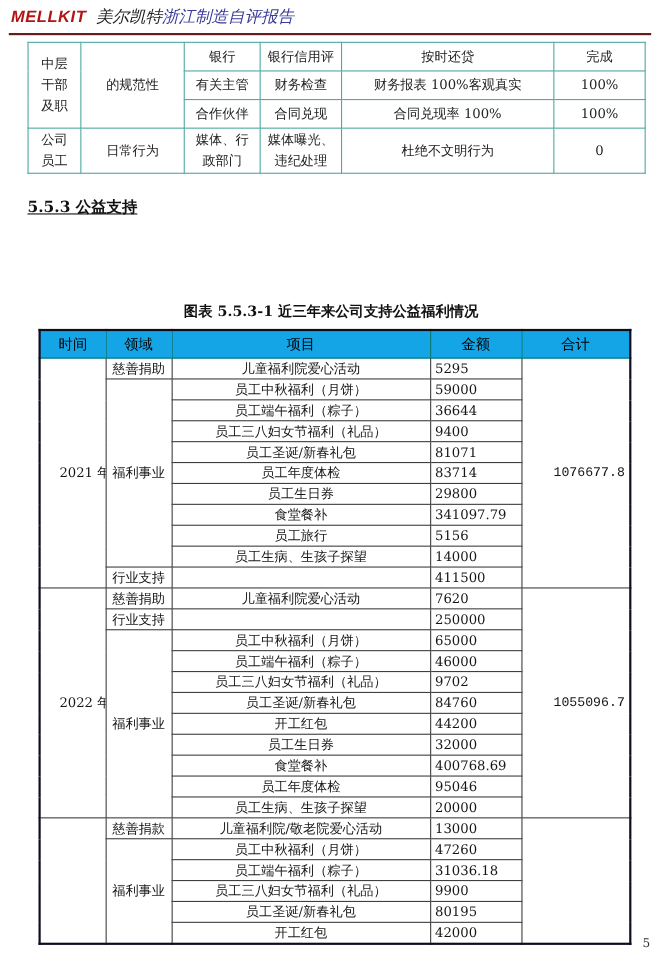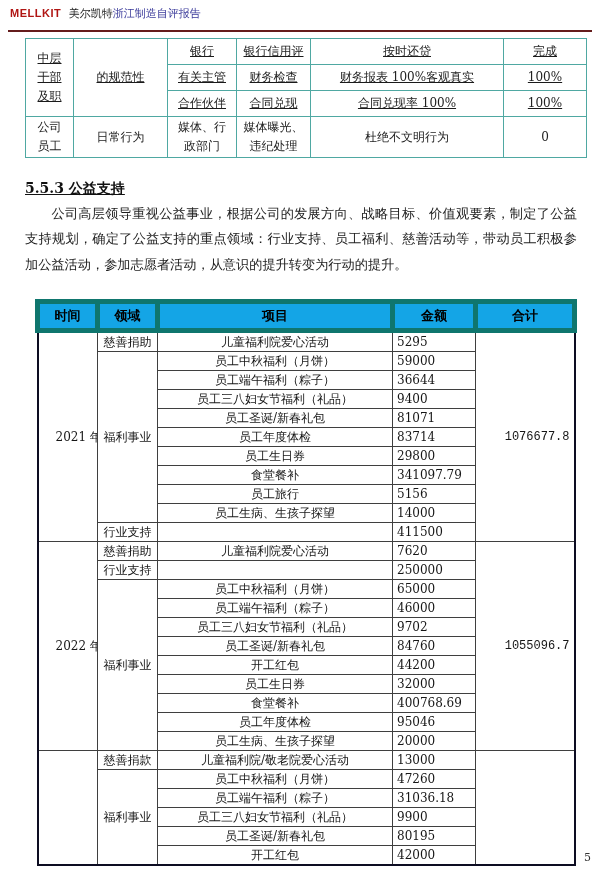--- a/index.html
+++ b/index.html
@@ -2,45 +2,45 @@
 <html><head>
 <meta charset="utf-8">
 <style>
   html,body{margin:0;padding:0;background:#888;}
   #page{
     position:relative;width:600px;height:882px;background:#ffffff;
     font-family:"DejaVu Serif","Liberation Serif",serif;color:#1a1a1a;
     overflow:hidden;margin:0 auto;
   }
   
-  #doc-header{position:absolute;left:10px;top:6px;font-size:11px;white-space:nowrap;}
+  #doc-header{position:absolute;left:10px;top:6px;font-size:15px;white-space:nowrap;font-style:italic;}
   #doc-header .brand{font-family:"Liberation Sans","DejaVu Sans",sans-serif;font-weight:bold;color:#b01513;letter-spacing:.5px;}
   #doc-header .t-black{color:#262626;margin-left:4px;}
   #doc-header .t-blue{color:#3a3a9a;}
   #header-rule{position:absolute;left:8px;top:30px;width:584px;height:0;border-top:2px solid #641c1c;}
   
   table{border-collapse:collapse;table-layout:fixed;}
   #top-table{position:absolute;left:25px;top:38px;width:561px;font-size:12px;}
   #top-table td{
     border:1px solid #4fa8a2;text-align:center;vertical-align:middle;
     padding:1px 2px;white-space:pre-line;line-height:1.6;color:#222;
   }
-  #top-table tr.r{height:26px;text-decoration:underline;}
+  #top-table tr.r{height:26px;}
   #top-table tr.r-last{height:41px;}
   
   #section-heading{position:absolute;left:25px;top:180px;font-size:14px;font-weight:bold;color:#111;text-decoration:underline;}
   #body-paragraph{
     position:absolute;left:25px;top:201px;width:552px;font-size:13.2px;line-height:25.3px;
     text-align:justify;text-justify:inter-ideograph;text-indent:2em;color:#1c1c1c;
   }
   #figure-caption{position:absolute;left:25px;top:274px;width:552px;text-align:center;font-size:13px;font-weight:bold;color:#111;}
   
   #welfare-table{position:absolute;left:35px;top:299px;width:537px;font-size:12px;border:2px solid #0d0d22;}
   #welfare-table th{
-    background:#14a5e6;border:5px solid #0f766e;font-size:13px;font-weight:bold;color:#000;
+    background:#14a5e6;border:1px solid #0f766e;font-size:13px;font-weight:normal;color:#000;
     height:24px;text-align:center;padding:0 2px;
   }
   #welfare-table td{
     border:1px solid #3f3f3f;height:18px;line-height:15px;padding:0 4px;
     vertical-align:middle;color:#161616;overflow:hidden;white-space:nowrap;
   }
   #welfare-table td.col-year{text-align:left;padding-left:17px;}
   #welfare-table td.col-domain{text-align:center;}
   #welfare-table td.col-project{text-align:center;}
   #welfare-table td.col-amount{text-align:left;}
@@ -99,21 +99,21 @@
 政部门</td>
       <td>媒体曝光、
 违纪处理</td>
       <td>杜绝不文明行为</td>
       <td>0</td>
     </tr>
   </tbody>
     </table>
 
   <div id="section-heading">5.5.3 公益支持</div>
-  <div id="body-paragraph">公司高层领导重视公益事业，根据公司的发展方向、战略目标、价值观要素，制定了公益支持规划，确定了公益支持的重点领域：行业支持、员工福利、慈善活动等，带动员工积极参加公益活动，参加志愿者活动，从意识的提升转变为行动的提升。</div>
+  <div id="figure-caption">图表 5.5.3-1 近三年来公司支持公益福利情况</div>
 
   <table id="welfare-table">
     <colgroup>
         <col style="width:60px">
         <col style="width:60px">
         <col style="width:235px">
         <col style="width:83px">
         <col style="width:99px">
       </colgroup>
     <thead>

